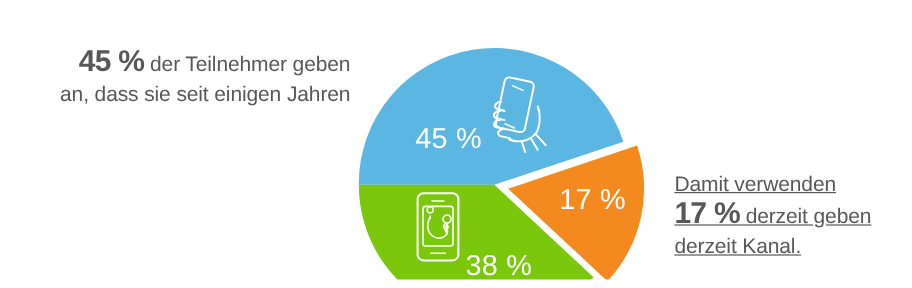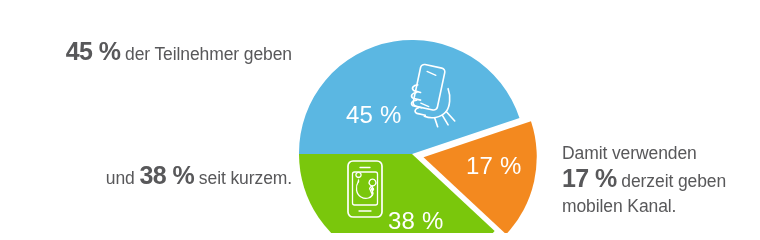--- a/index.html
+++ b/index.html
@@ -51,20 +51,21 @@
     top: 126px;
     width: 292px;
     text-align: right;
   }
 
   #right-text {
     left: 562px;
     top: 104px;
     width: 198px;
     text-align: left;
+    text-decoration: underline;
   }
 
   
   #pie-wrap {
     position: absolute;
     left: 296px;
     top: 0px;
     width: 244px;
     height: 233px;
   }
@@ -97,31 +98,28 @@
     stroke-linejoin: round;
   }
 </style>
 </head>
 <body>
 
 <div id="infographic">
 
   <div class="text-block" id="left-text-top">
     <span class="stat-figure">45 %</span><span> der Teilnehmer geben</span><br>
-    <br>
+    <span>an, dass sie seit einigen Jahren</span><br>
   </div>
 
-  <div class="text-block" id="left-text-bottom">
-    <span>und </span><span class="stat-figure">38 %</span><span> seit kurzem.</span>
-  </div>
 
   <div class="text-block" id="right-text">
     <span>Damit verwenden</span><br>
     <span class="stat-figure">17 %</span><span> derzeit geben</span><br>
-    <span>mobilen Kanal.</span>
+    <span>derzeit Kanal.</span>
   </div>
 
   <div id="pie-wrap">
     <svg id="pie-svg" viewBox="0 0 244 233" xmlns="http://www.w3.org/2000/svg">
 
       <path fill="#5bb7e2" d="M 116 117 L 3 117 A 113 113 0 0 1 223.47 81.08 Z"></path>
 
       <path fill="#7ac70c" d="M 116 117 L 198.65 194.08 A 113 113 0 0 1 3 117 Z"></path>
 
       <g transform="translate(11.5, 3.2)">

